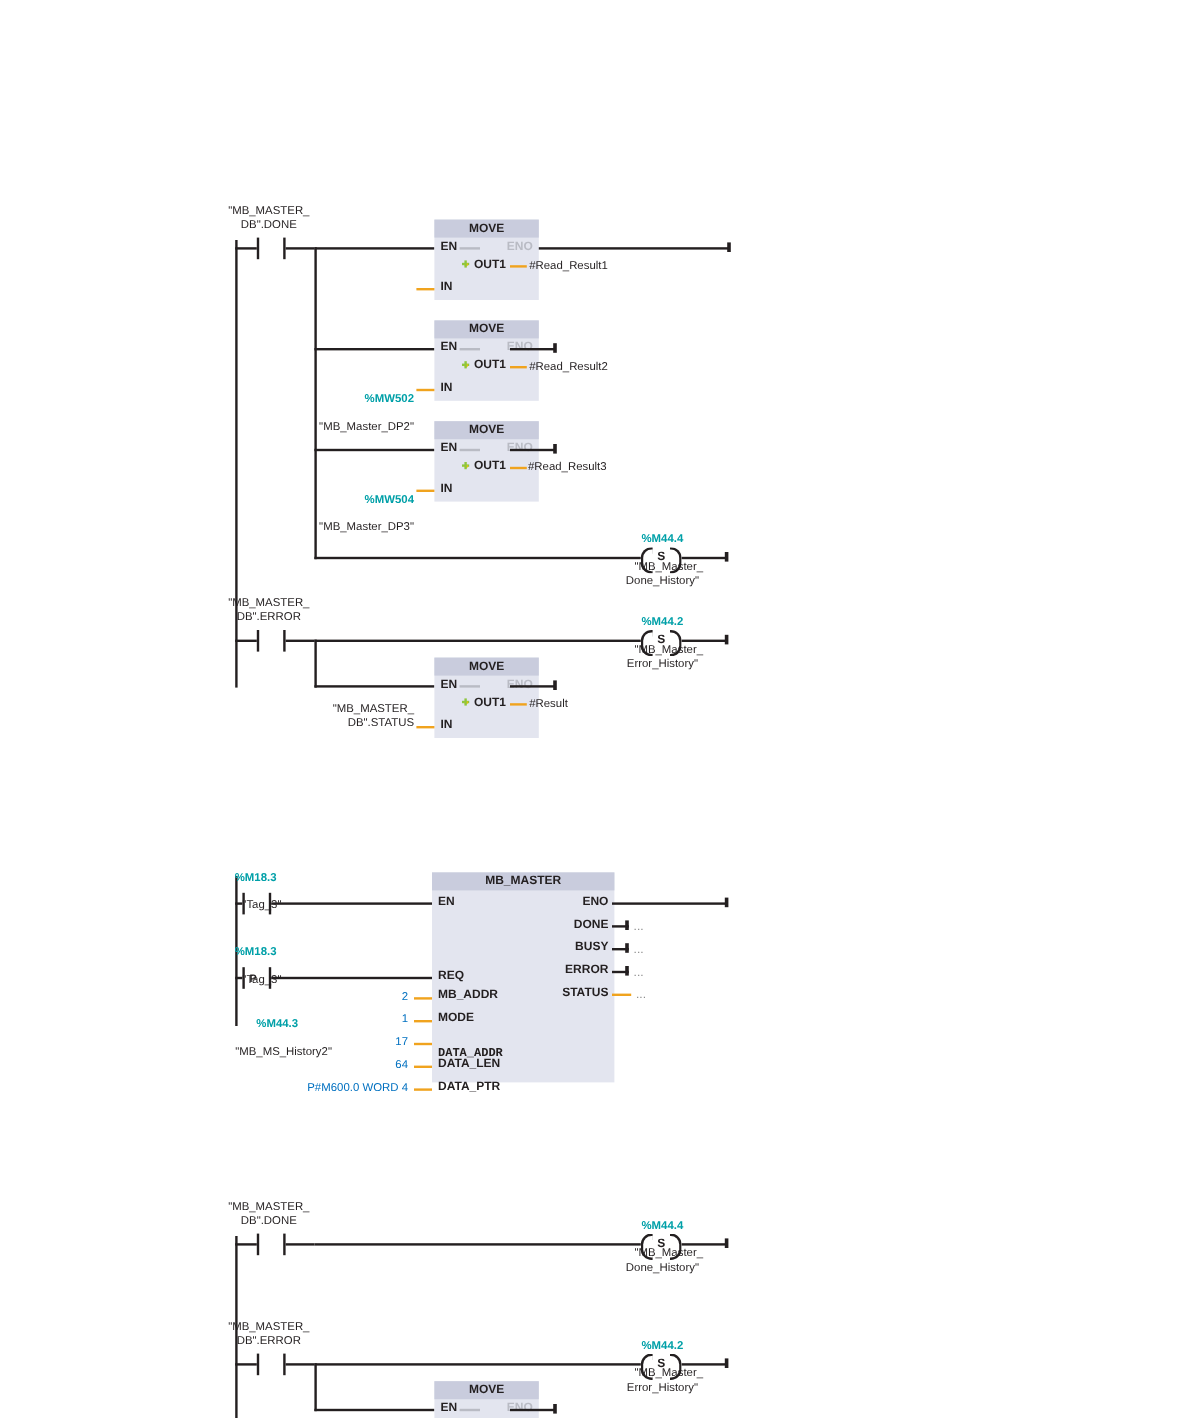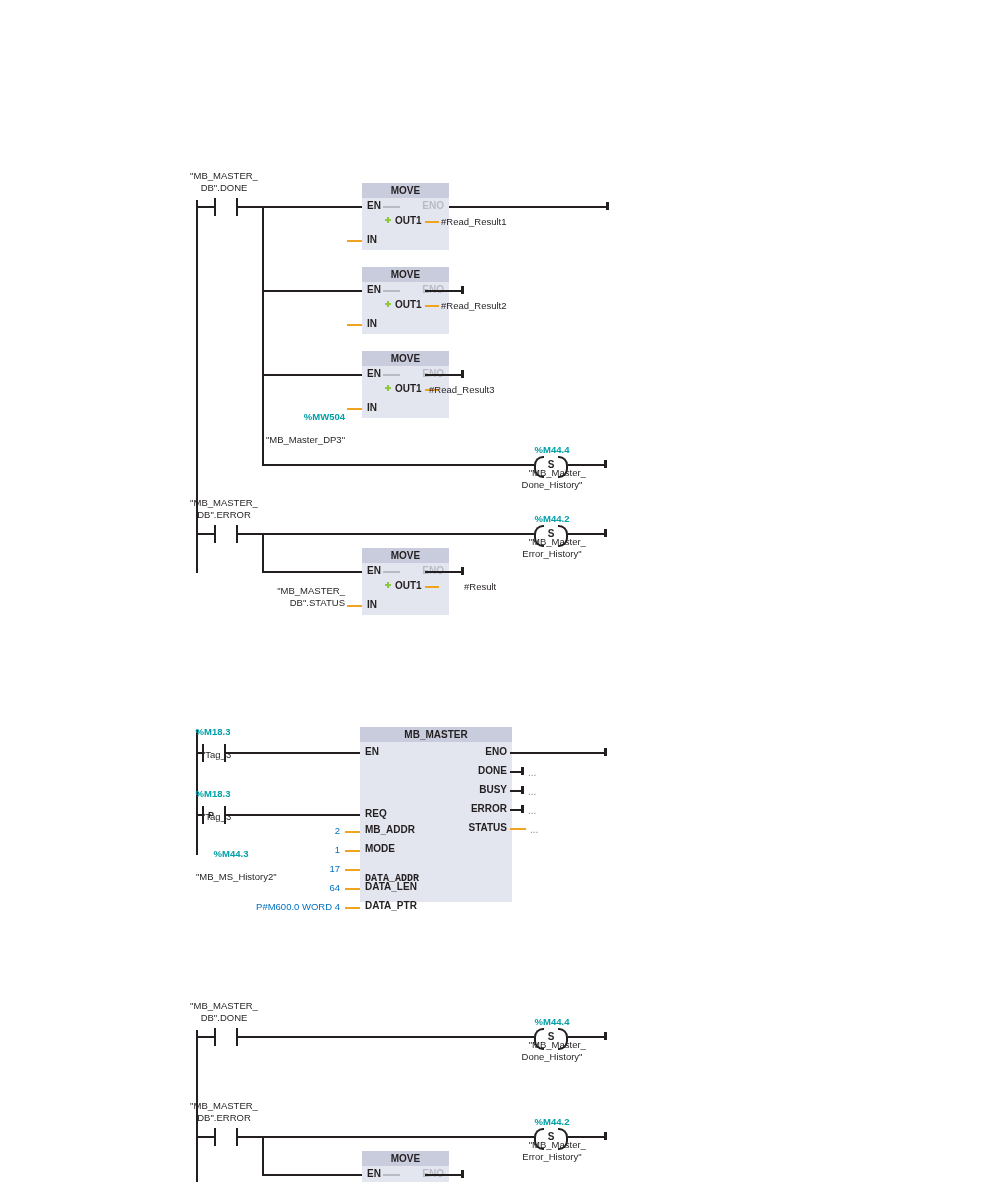--- a/index.html
+++ b/index.html
@@ -119,37 +119,41 @@
       </div>
     <div class="pin" style="left:33px;top:32px;">OUT1</div>
     <div class="pin l" style="top:51px;">IN</div>
   </div>
   <div class="wire-h" style="left:383px;top:290px;width:17px;background:#b9bbc4;"></div>
   <div class="wire-h" style="left:425px;top:290px;width:38px;"></div>
   <div class="term" style="left:461px;top:286px;"></div>
   <div class="owire" style="left:425px;top:305px;width:14px;"></div>
   <div class="otxt" style="left:441px;top:300px;">#Read_Result2</div>
   <div class="owire" style="left:347px;top:324px;width:15px;"></div>
+  <div class="lab right" style="left:237px;top:304px;width:108px;">
+    <span class="addr">%MW502</span>
+    <span>"MB_Master_DP2"</span>
+  </div>
 
   <div class="wire-h" style="left:262px;top:374px;width:100px;"></div>
   <div class="blk" style="left:362px;top:351px;width:63px;height:67px;">
     <div class="hdr">MOVE</div>
     <div class="pin l" style="top:17px;">EN</div>
     <div class="pin r dim" style="top:17px;">ENO</div>
     <div class="gicon" style="left:22px;top:33px;">
         <i></i>
       </div>
     <div class="pin" style="left:33px;top:32px;">OUT1</div>
     <div class="pin l" style="top:51px;">IN</div>
   </div>
   <div class="wire-h" style="left:383px;top:374px;width:17px;background:#b9bbc4;"></div>
   <div class="wire-h" style="left:425px;top:374px;width:38px;"></div>
   <div class="term" style="left:461px;top:370px;"></div>
   <div class="owire" style="left:425px;top:389px;width:14px;"></div>
-  <div class="otxt" style="left:429px;top:384px;">#Read_Result3</div>
+  <div class="otxt" style="left:440px;top:384px;">#Read_Result3</div>
   <div class="owire" style="left:347px;top:408px;width:15px;"></div>
   <div class="lab right" style="left:237px;top:388px;width:108px;">
     <span class="addr">%MW504</span>
     <span>"MB_Master_DP3"</span>
   </div>
 
   <div class="wire-h" style="left:262px;top:464px;width:272px;"></div>
   <div class="lab" style="left:505px;top:421px;width:94px;">
     <span class="addr">%M44.4</span>
     <span>"MB_Master_
@@ -195,21 +199,21 @@
     <div class="gicon" style="left:22px;top:33px;">
         <i></i>
       </div>
     <div class="pin" style="left:33px;top:32px;">OUT1</div>
     <div class="pin l" style="top:51px;">IN</div>
   </div>
   <div class="wire-h" style="left:383px;top:571px;width:17px;background:#b9bbc4;"></div>
   <div class="wire-h" style="left:425px;top:571px;width:38px;"></div>
   <div class="term" style="left:461px;top:567px;"></div>
   <div class="owire" style="left:425px;top:586px;width:14px;"></div>
-  <div class="otxt" style="left:464px;top:581px;">#Result</div>
+  <div class="otxt" style="left:441px;top:581px;">#Result</div>
   <div class="owire" style="left:347px;top:605px;width:15px;"></div>
   <div class="lab right" style="left:237px;top:585px;width:108px;">"MB_MASTER_
 DB".STATUS</div>
 </div>
 
 <div class="net" style="left:0;top:0;width:998px;height:1182px;">
 
   <div class="rail-l" style="left:196px;top:730px;height:125px;"></div>
 
   <div class="hdrlab" style="left:350px;top:696px;width:180px;">

